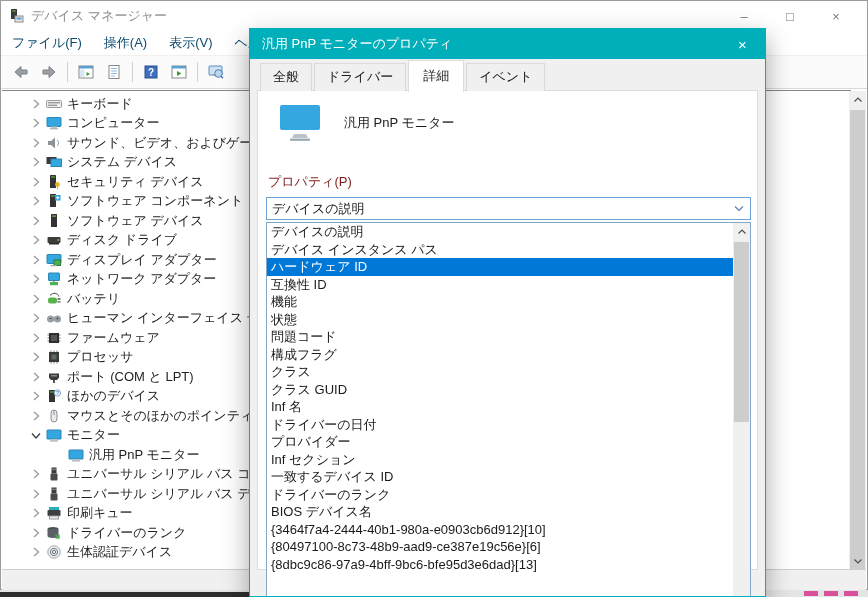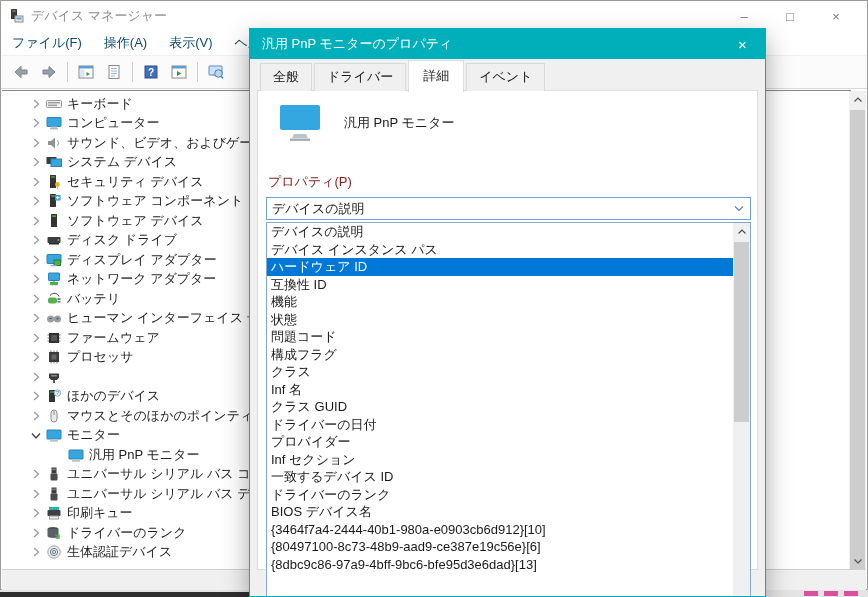--- a/index.html
+++ b/index.html
@@ -358,20 +358,21 @@
               <path d="M6 4l4.5 4L6 12" fill="none" stroke="#9a9a9a" stroke-width="1.3"></path>
             </svg>
           </span>
        <span class="ticon">
             <svg width="16" height="16" viewBox="0 0 16 16" xmlns="http://www.w3.org/2000/svg">
               <path d="M3 4.5h10v4l-2 2.5H5L3 8.5z" fill="#3a3a3a"></path>
               <rect x="5" y="6" width="6" height="1.5" fill="#888"></rect>
               <rect x="7" y="11" width="2" height="3" fill="#555"></rect>
             </svg>
           </span>
+       <span class="tlabel">ポート (COM と LPT)</span>
      </div>
         <div class="trow" style="padding-left:26px">
        <span class="chev">
             <svg width="16" height="16" viewBox="0 0 16 16" xmlns="http://www.w3.org/2000/svg">
               <path d="M6 4l4.5 4L6 12" fill="none" stroke="#9a9a9a" stroke-width="1.3"></path>
             </svg>
           </span>
        <span class="ticon">
             <svg width="16" height="16" viewBox="0 0 16 16" xmlns="http://www.w3.org/2000/svg">
               <rect x="3" y="2" width="6" height="12" rx="0.5" fill="#333"></rect>
@@ -562,22 +563,22 @@
         <div class="plist" id="plist">
             <div class="pitem">デバイスの説明</div>
             <div class="pitem">デバイス インスタンス パス</div>
             <div class="pitem sel">ハードウェア ID</div>
             <div class="pitem">互換性 ID</div>
             <div class="pitem">機能</div>
             <div class="pitem">状態</div>
             <div class="pitem">問題コード</div>
             <div class="pitem">構成フラグ</div>
             <div class="pitem">クラス</div>
+            <div class="pitem">クラス GUID</div>
             <div class="pitem">Inf 名</div>
-            <div class="pitem">クラス GUID</div>
             <div class="pitem">ドライバーの日付</div>
             <div class="pitem">プロバイダー</div>
             <div class="pitem">Inf セクション</div>
             <div class="pitem">一致するデバイス ID</div>
             <div class="pitem">ドライバーのランク</div>
             <div class="pitem">BIOS デバイス名</div>
             <div class="pitem">{3464f7a4-2444-40b1-980a-e0903cb6d912}[10]</div>
             <div class="pitem">{80497100-8c73-48b9-aad9-ce387e19c56e}[6]</div>
             <div class="pitem">{8dbc9c86-97a9-4bff-9bc6-bfe95d3e6dad}[13]</div>
           </div>

